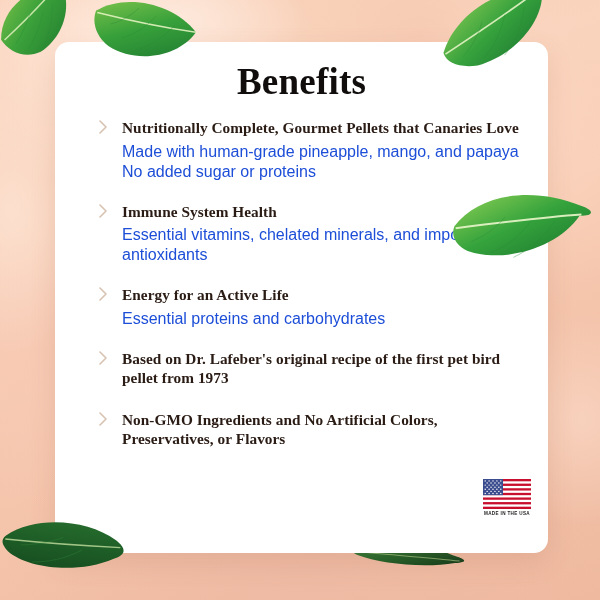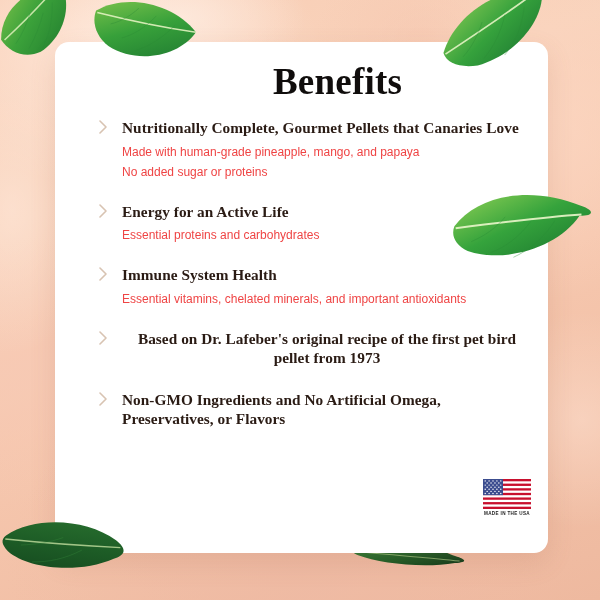--- a/index.html
+++ b/index.html
@@ -56,21 +56,20 @@
     position: absolute;
     top: 18px;
     left: 0;
     width: 100%;
     text-align: center;
     font-family: "Liberation Serif", "DejaVu Serif", serif;
     font-weight: bold;
     font-size: 37px;
     letter-spacing: 0.2px;
     color: #100d0c;
-    padding-left: 36px;
   }
 
   .benefits-list {
     position: absolute;
     top: 76px;
     left: 22px;
     right: 11px;
   }
 
   .benefit-item {
@@ -94,23 +93,23 @@
     font-weight: bold;
     font-size: 15.3px;
     line-height: 19.5px;
     color: #2a1b14;
     letter-spacing: 0.05px;
     margin: 0 0 4px 0;
   }
 
   .benefit-sub {
     font-family: "Liberation Sans", sans-serif;
-    font-size: 12px;
+    font-size: 16px;
     line-height: 20px;
-    color: #ef4444;
+    color: #1d4ed8;
     margin: 0;
   }
 
   
   .usa-badge {
     position: absolute;
     left: 483px;
     top: 479px;
     width: 48px;
     height: 40px;
@@ -239,51 +238,51 @@
         <p class="benefit-sub">Made with human-grade pineapple, mango, and papaya</p>
         <p class="benefit-sub">No added sugar or proteins</p>
       </div>
 
       <div class="benefit-item">
         <span class="chevron-icon">
           <svg viewBox="0 0 10 14">
               <path d="M2 1 L8 7 L2 13" fill="none" stroke="#d8c3b2" stroke-width="1.6" stroke-linecap="round" stroke-linejoin="round"></path>
             </svg>
         </span>
+        <p class="benefit-heading">Immune System Health</p>
+        <p class="benefit-sub">Essential vitamins, chelated minerals, and important antioxidants</p>
+      </div>
+
+      <div class="benefit-item">
+        <span class="chevron-icon">
+          <svg viewBox="0 0 10 14">
+              <path d="M2 1 L8 7 L2 13" fill="none" stroke="#d8c3b2" stroke-width="1.6" stroke-linecap="round" stroke-linejoin="round"></path>
+            </svg>
+        </span>
         <p class="benefit-heading">Energy for an Active Life</p>
         <p class="benefit-sub">Essential proteins and carbohydrates</p>
       </div>
 
+
+      <div class="benefit-item" style="margin-bottom:22px;">
+        <span class="chevron-icon">
+          <svg viewBox="0 0 10 14">
+              <path d="M2 1 L8 7 L2 13" fill="none" stroke="#d8c3b2" stroke-width="1.6" stroke-linecap="round" stroke-linejoin="round"></path>
+            </svg>
+        </span>
+        <p class="benefit-heading" style="max-width:410px;">Based on Dr. Lafeber's original recipe of the first pet bird pellet from 1973</p>
+      </div>
+
       <div class="benefit-item">
         <span class="chevron-icon">
           <svg viewBox="0 0 10 14">
               <path d="M2 1 L8 7 L2 13" fill="none" stroke="#d8c3b2" stroke-width="1.6" stroke-linecap="round" stroke-linejoin="round"></path>
             </svg>
         </span>
-        <p class="benefit-heading">Immune System Health</p>
-        <p class="benefit-sub">Essential vitamins, chelated minerals, and important antioxidants</p>
-      </div>
-
-
-      <div class="benefit-item" style="margin-bottom:22px;text-align:center;">
-        <span class="chevron-icon">
-          <svg viewBox="0 0 10 14">
-              <path d="M2 1 L8 7 L2 13" fill="none" stroke="#d8c3b2" stroke-width="1.6" stroke-linecap="round" stroke-linejoin="round"></path>
-            </svg>
-        </span>
-        <p class="benefit-heading" style="max-width:410px;">Based on Dr. Lafeber's original recipe of the first pet bird pellet from 1973</p>
-      </div>
-
-      <div class="benefit-item">
-        <span class="chevron-icon">
-          <svg viewBox="0 0 10 14">
-              <path d="M2 1 L8 7 L2 13" fill="none" stroke="#d8c3b2" stroke-width="1.6" stroke-linecap="round" stroke-linejoin="round"></path>
-            </svg>
-        </span>
-        <p class="benefit-heading" style="max-width:345px;">Non-GMO Ingredients and No Artificial Omega, Preservatives, or Flavors</p>
+        <p class="benefit-heading" style="max-width:345px;">Non-GMO Ingredients and No Artificial Colors, Preservatives, or Flavors</p>
       </div>
 
     </div>
   </div>
 
   <div class="usa-badge">
     <div class="flag-wrap">
       <svg viewBox="0 0 48 30" width="48" height="30">
         <rect x="0" y="0" width="48" height="30" fill="#ffffff"></rect>
         <g fill="#c8102e">

